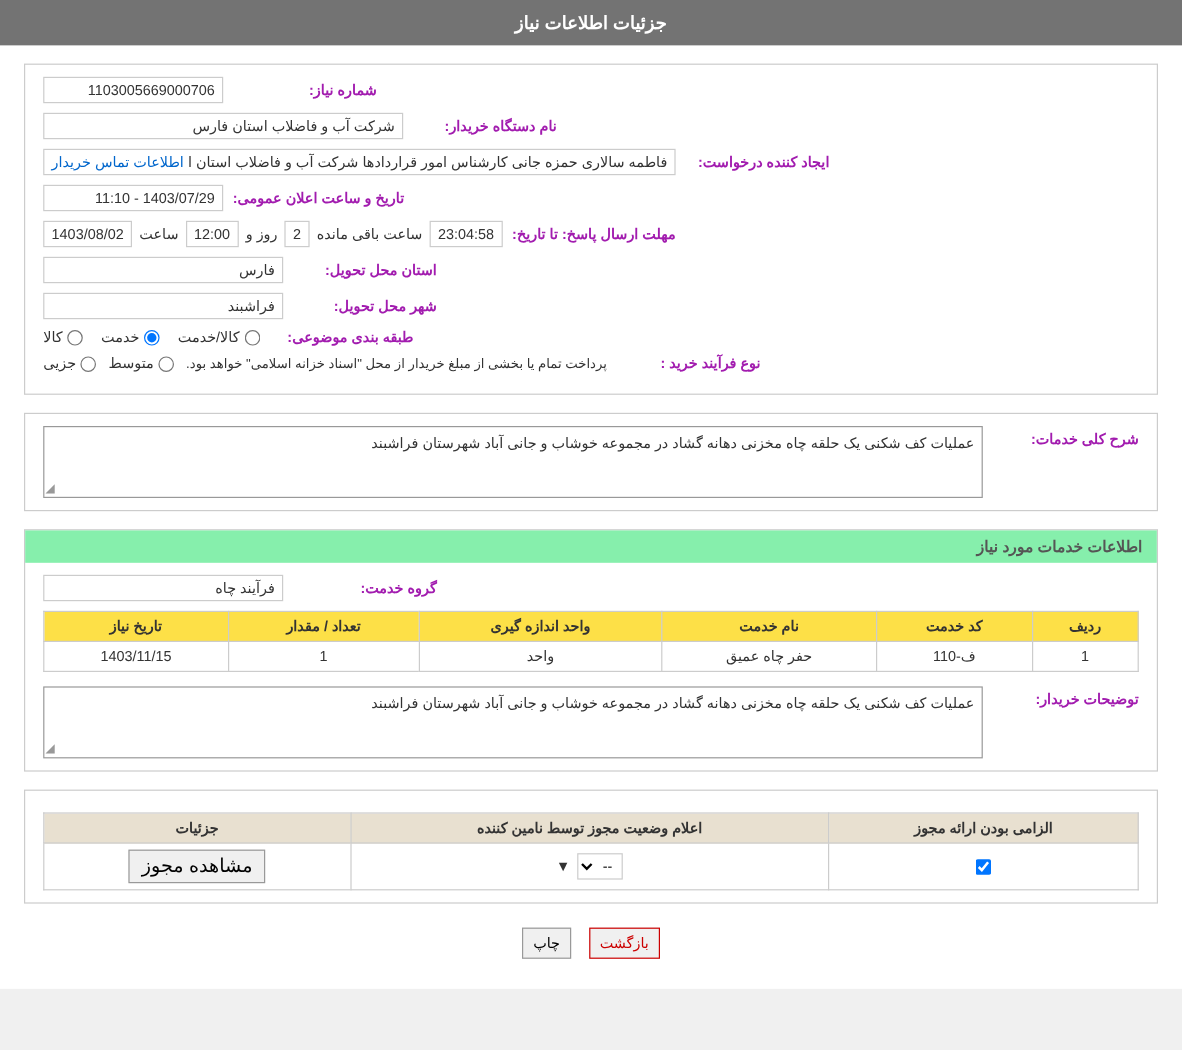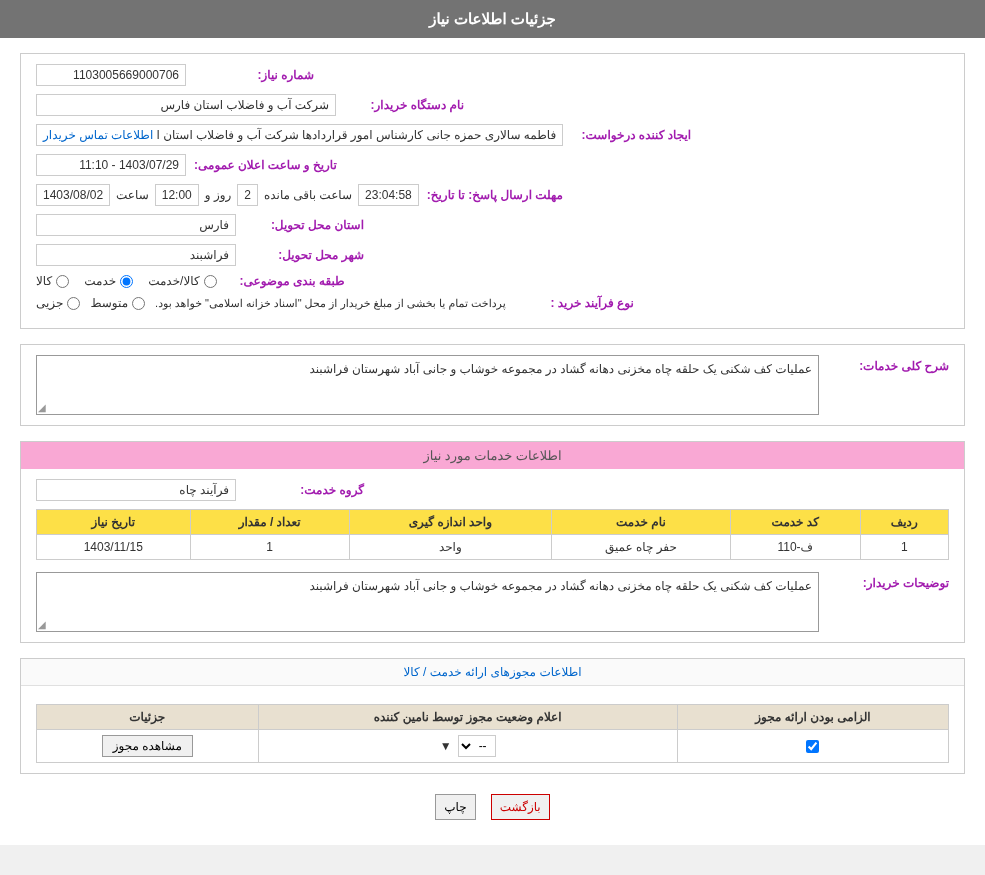--- a/index.html
+++ b/index.html
@@ -26,26 +26,26 @@
     .content-area {
       padding: 15px 20px;
       background: #fff;
     }
     .form-section {
       border: 1px solid #ccc;
       margin-bottom: 15px;
       background: #fff;
     }
     .section-header {
-      background: #f9a8d4;
+      background: #86efac;
       padding: 6px 12px;
-      font-weight: normal;
+      font-weight: bold;
       font-size: 13px;
       color: #555;
-      text-align: center;
+      text-align: right;
     }
     .section-body {
       padding: 10px 15px;
     }
     .field-row {
       display: flex;
       align-items: center;
       margin-bottom: 8px;
       justify-content: flex-end;
       gap: 8px;
@@ -168,21 +168,21 @@
       padding: 2px 4px;
       background: #fff;
       font-family: Tahoma, Arial, sans-serif;
       font-size: 12px;
     }
     .view-btn {
       border: 1px solid #999;
       padding: 3px 10px;
       background: #f0f0f0;
       cursor: pointer;
-      font-size: 12px;
+      font-size: 16px;
     }
     .checkbox-cell {
       display: flex;
       justify-content: center;
     }
   </style>
 </head>
 <body>
 
 <div class="page-wrapper">
@@ -327,23 +327,20 @@
           <div style="flex:1; position:relative;">
             <div class="description-box">عملیات کف شکنی یک حلقه چاه مخزنی دهانه گشاد در مجموعه خوشاب و جانی آباد شهرستان فراشبند</div>
             <span class="shrink-icon" style="position:absolute; bottom:2px; left:2px;">◢</span>
           </div>
         </div>
 
       </div>
     </div>
 
     <div class="form-section">
-      <div style="padding:6px 12px; text-align:center; background:#fafafa; border-bottom:1px solid #e0e0e0;">
-        <a class="link-blue" href="#">اطلاعات مجوزهای ارائه خدمت / کالا</a>
-      </div>
       <div class="section-body">
         <table class="license-table">
           <thead>
             <tr>
               <th>الزامی بودن ارائه مجوز</th>
               <th>اعلام وضعیت مجوز توسط نامین کننده</th>
               <th>جزئیات</th>
             </tr>
           </thead>
           <tbody>

